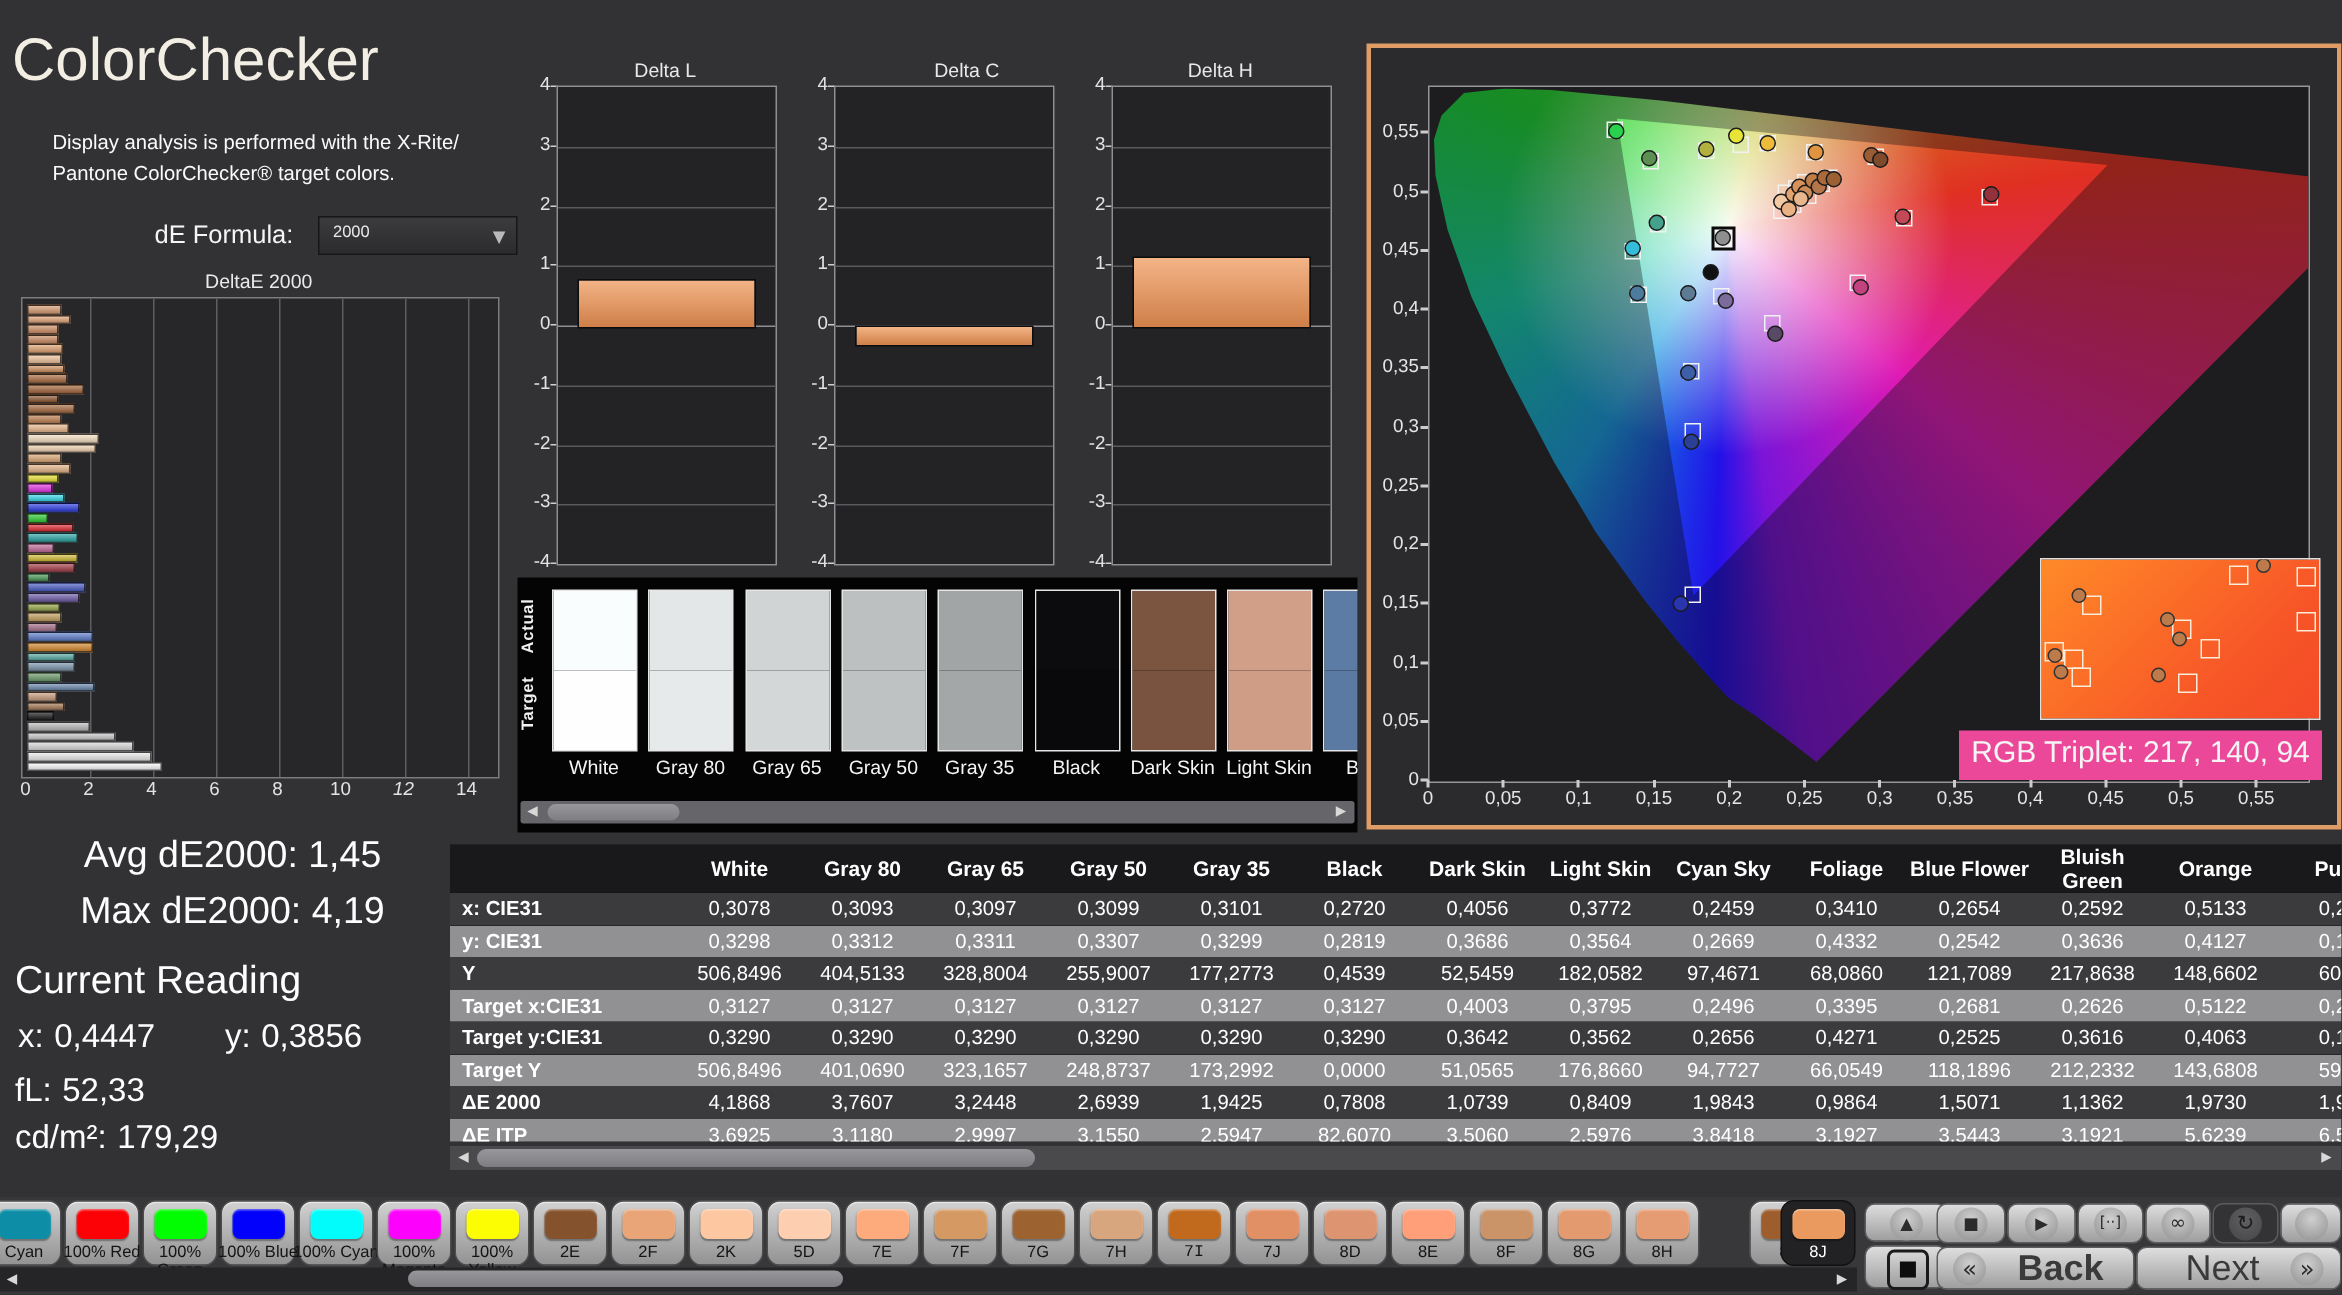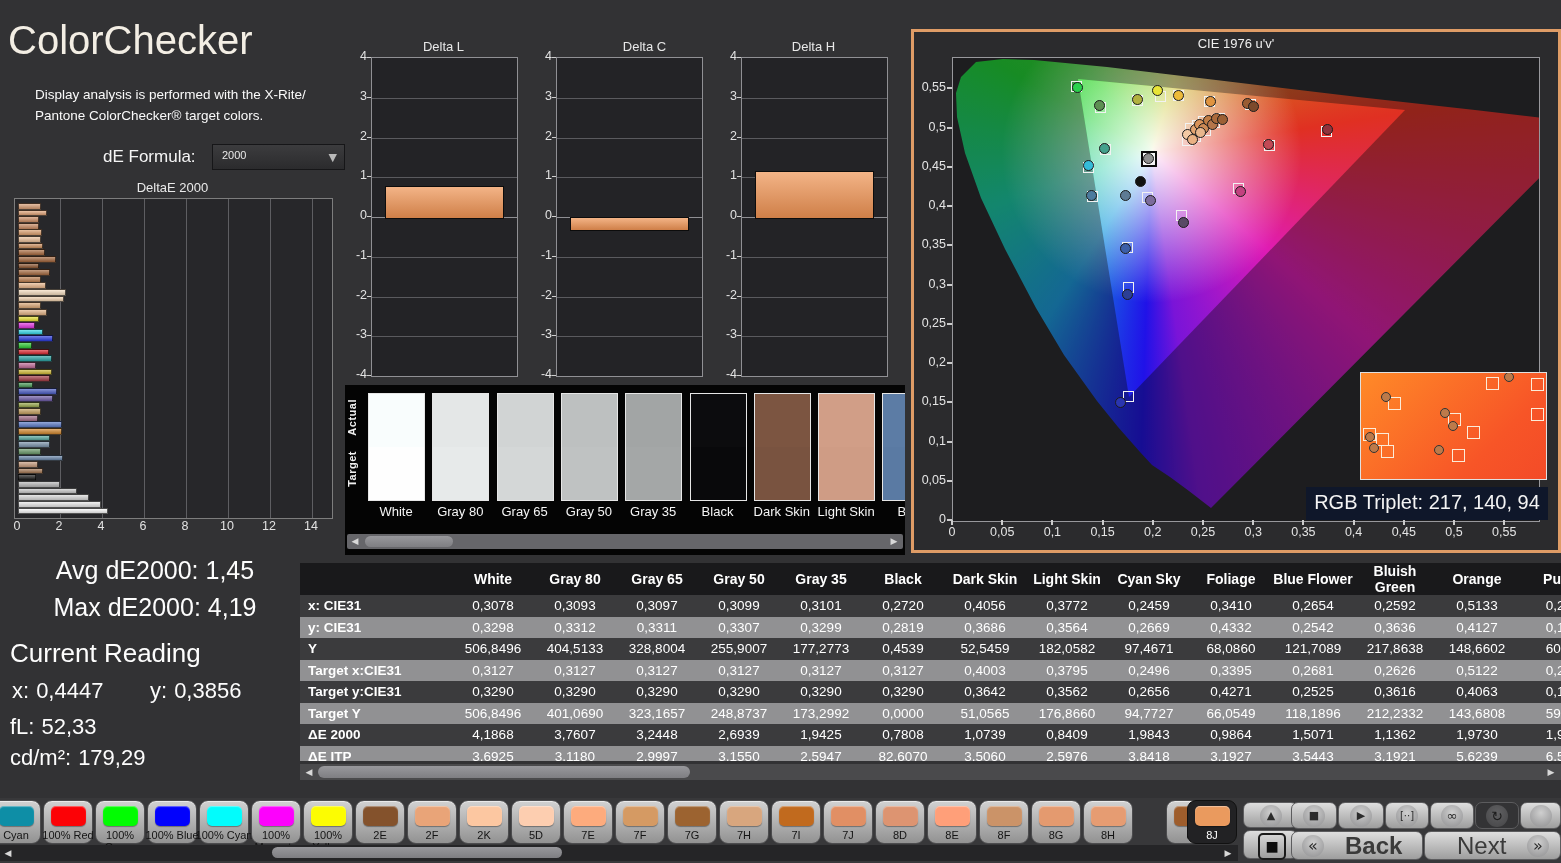--- a/index.html
+++ b/index.html
@@ -76,21 +76,21 @@
   .cie-xtick{position:absolute;width:44px;text-align:center;font-size:12.5px;color:#e4e4e4;}
   .cie-tm-y{position:absolute;width:5px;height:2px;background:#cccccc;}
   .cie-tm-x{position:absolute;width:2px;height:5px;background:#cccccc;}
   .cie-sq{position:absolute;width:9px;height:9px;border:1.5px solid #f2f2f2;box-sizing:content-box;z-index:3;}
   .cie-sq.hl{width:12px;height:12px;border:2.5px solid #0a0a0a;box-shadow:inset 0 0 0 2px #f5f5f5;z-index:4;}
   .cie-ci{position:absolute;width:9px;height:9px;border-radius:50%;border:1px solid #1c1c1c;z-index:5;}
   #cie-inset{left:449px;top:343px;width:185px;height:106px;border:1px solid #e0e0e0;
      background:linear-gradient(135deg,#ff8a28 0%,#f75527 70%,#f34b28 100%);overflow:hidden;z-index:6;}
   .in-sq{position:absolute;width:13px;height:13px;border:1.5px solid #fbecd9;box-sizing:border-box;}
   .in-ci{position:absolute;width:10px;height:10px;border-radius:50%;background:#bd7a4a;border:1.5px solid #333;box-sizing:border-box;}
-  #rgb-bar{left:395px;top:458px;width:242px;height:33px;background:#0f172a;z-index:7;}
+  #rgb-bar{left:395px;top:458px;width:242px;height:33px;background:#ec4899;z-index:7;}
   #rgb-bar span{position:absolute;left:0;width:100%;top:4px;text-align:center;font-size:20px;color:#f4f4f4;}
 
   
   #table-wrap{left:300px;top:563px;width:1261px;height:198px;overflow:hidden;background:#141416;}
   #cc-table{border-collapse:collapse;table-layout:fixed;width:1300px;}
   #cc-table th{background:#19191b;color:#fff;font-size:14px;font-weight:bold;height:25px;padding:0;}
   #cc-table td{font-size:13.5px;color:#fff;text-align:center;height:21.5px;padding:0;white-space:nowrap;overflow:hidden;}
   #cc-table tr.dark td{background:#3b3b3d;}
   #cc-table tr.light td{background:#919193;}
   #cc-table td.rowlabel{text-align:left;padding-left:8px;font-weight:bold;}
@@ -186,21 +186,21 @@
     <div class="de-bar" style="top: 301.9px; width: 80.85px; background-color: rgb(233, 233, 233);"></div>
     <div class="de-bar" style="top: 308.52px; width: 88.2px; background-color: rgb(250, 250, 250);"></div>
   </div>
 <div class="abs" id="de-xticks">
     <div class="de-xtick" style="left: -9px;">0</div>
     <div class="de-xtick" style="left: 33px;">2</div>
     <div class="de-xtick" style="left: 75px;">4</div>
     <div class="de-xtick" style="left: 117px;">6</div>
     <div class="de-xtick" style="left: 159px;">8</div>
     <div class="de-xtick" style="left: 201px;">10</div>
-    <div class="de-xtick" style="left: 243px;">12</div>
+    <div class="de-xtick" style="left: 243px; font-style: italic;">12</div>
     <div class="de-xtick" style="left: 285px;">14</div>
   </div>
 
 <div class="abs stat-big" id="stat-avg">
   <span>Avg dE2000:</span>
   <span class="v">1,45</span>
 </div>
 <div class="abs stat-big" id="stat-max">
   <span>Max dE2000:</span>
   <span class="v">4,19</span>
@@ -359,21 +359,20 @@
       </div>
       <div class="swatch-label" style="left: 530.4px;">Blue</div>
     </div>
   <div class="sb-track" style="left:2px;top:149px;width:556px;height:15px;"></div>
   <div class="sb-arrow" style="left:3px;top:149px;">◀</div>
   <div class="sb-thumb" style="left:20px;top:151px;width:88px;height:11px;"></div>
   <div class="sb-arrow" style="left:542px;top:149px;">▶</div>
 </div>
 
 <div class="abs" id="cie-panel">
-  <div class="abs" id="cie-title">CIE 1976 u'v'</div>
   <div class="abs" id="cie-plot">
     <div class="cie-gradient" id="cie-horseshoe"></div>
     <div class="cie-gradient" id="cie-triangle"></div>
   <div class="cie-sq" style="left: 117.994px; top: 22.6595px;"></div>
       <div class="cie-sq" style="left: 141.99px; top: 43.619px;"></div>
       <div class="cie-sq" style="left: 178.937px; top: 36.6325px;"></div>
       <div class="cie-sq" style="left: 201.928px; top: 32.629px;"></div>
       <div class="cie-sq" style="left: 219.9px; top: 31.687px;"></div>
       <div class="cie-sq" style="left: 251.024px; top: 37.653px;"></div>
       <div class="cie-sq" style="left: 291.887px; top: 40.636px;"></div>
@@ -742,21 +741,21 @@
         <div class="patch-label">7F</div>
       </div>
       <div class="patch-btn" style="left: 667px;">
         <div class="patch-chip" style="background: rgb(156, 99, 48);"></div>
         <div class="patch-label">7G</div>
       </div>
       <div class="patch-btn" style="left: 719px;">
         <div class="patch-chip" style="background: rgb(216, 166, 126);"></div>
         <div class="patch-label">7H</div>
       </div>
-      <div class="patch-btn" style="left: 771px;">
+      <div class="patch-btn" style="left: 771px; font-family: Liberation Mono, monospace;">
         <div class="patch-chip" style="background: rgb(193, 106, 30);"></div>
         <div class="patch-label">7I</div>
       </div>
       <div class="patch-btn" style="left: 823px;">
         <div class="patch-chip" style="background: rgb(225, 143, 100);"></div>
         <div class="patch-label">7J</div>
       </div>
       <div class="patch-btn" style="left: 875px;">
         <div class="patch-chip" style="background: rgb(221, 148, 113);"></div>
         <div class="patch-label">8D</div>

